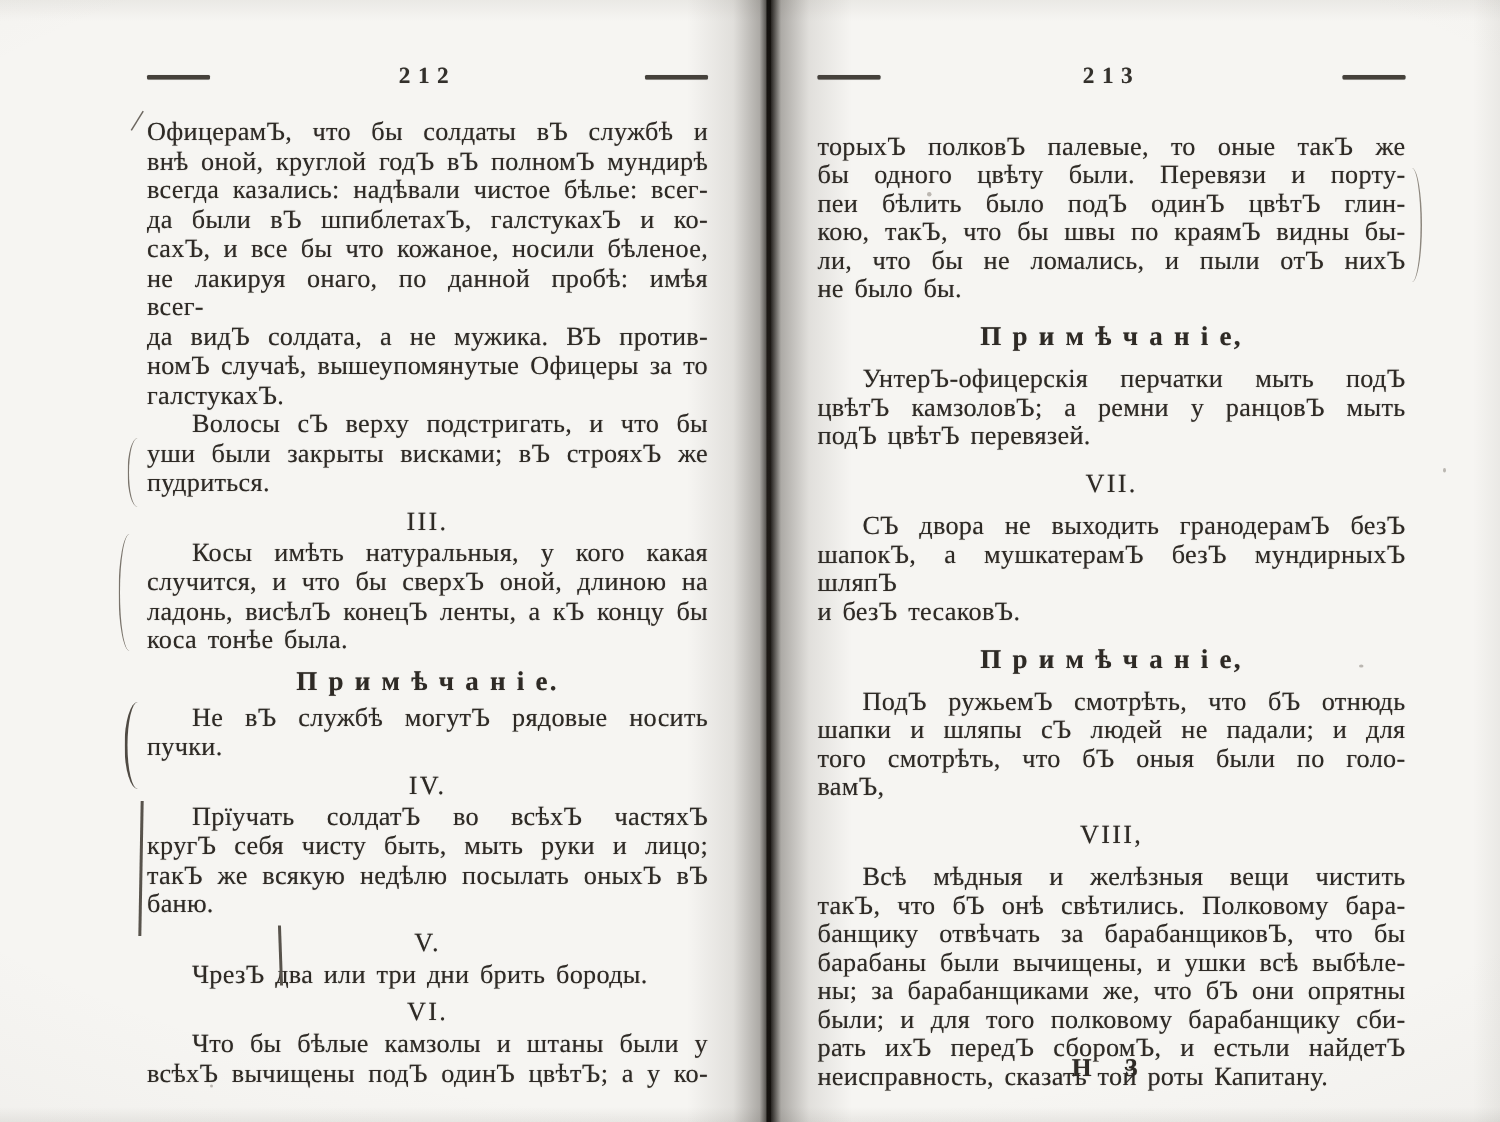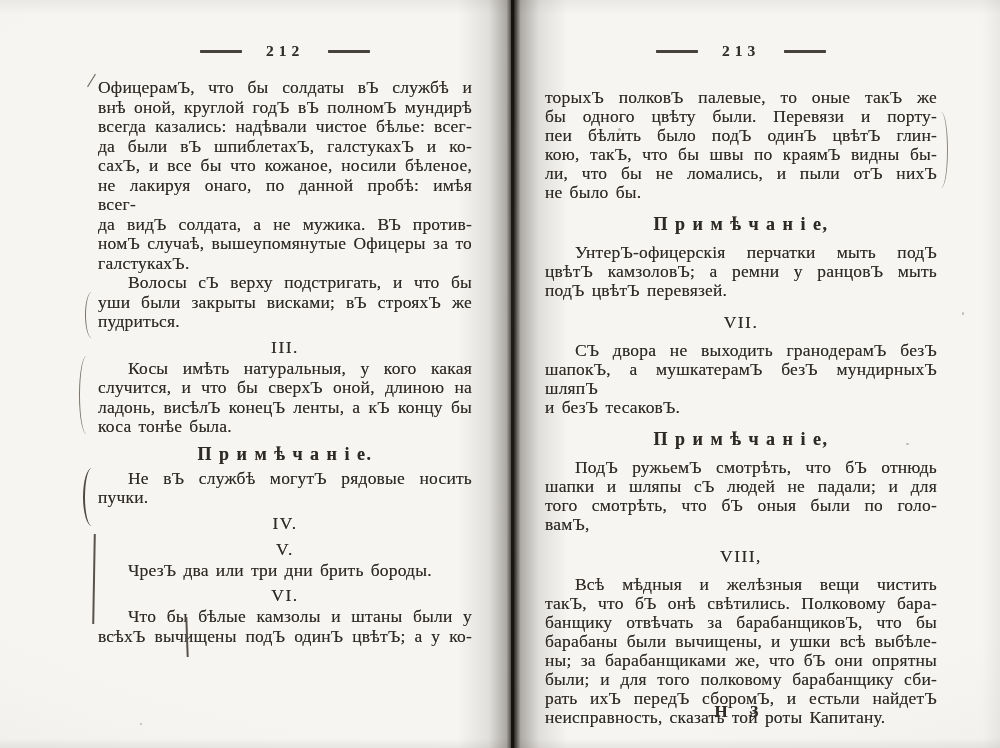--- a/index.html
+++ b/index.html
@@ -29,21 +29,21 @@
   }
   .spine-core{
     position:absolute;top:0;left:511px;width:3px;height:748px;
     background:linear-gradient(to bottom,#14110e 0%,#201c18 40%,#14110e 100%);
     filter:blur(0.4px);
   }
   .page{position:absolute;width:374px;}
   .page-left{left:98px;top:78px;width:374px;}
   .page-right{left:545px;top:88px;width:392px;}
   .page-header{
-    position:absolute;top:42px;display:flex;align-items:center;justify-content:center;gap:24px;
+    position:absolute;top:42px;display:flex;align-items:center;justify-content:space-between;gap:24px;
   }
   .header-left{left:98px;width:374px;}
   .header-right{left:545px;width:392px;}
   .hdash{width:42px;height:3px;background:#45413b;border-radius:1px;box-shadow:0 0 0.5px rgba(0,0,0,.4);}
   .pagenum{
     font-size:15.5px;font-weight:bold;letter-spacing:5px;color:#33302b;
     text-shadow:0 0 0.5px rgba(0,0,0,.35);
   }
   .line{
     font-size:17.5px;line-height:19.5px;white-space:nowrap;
@@ -122,20 +122,26 @@
         <div class="line jl">случится, и что бы сверхЪ оной, длиною на</div>
         <div class="line jl">ладонь, висѣлЪ конецЪ ленты, а кЪ концу бы</div>
         <div class="line">коса тонѣе была.</div>
       </div>
       <div class="note">П р и м ѣ ч а н і е.</div>
       <div class="para">
         <div class="line jl indent">Не вЪ службѣ могутЪ рядовые носить</div>
         <div class="line">пучки.</div>
       </div>
       <div class="roman">IV.</div>
+      <div class="para">
+        <div class="line jl indent">Прїучать солдатЪ во всѣхЪ частяхЪ</div>
+        <div class="line jl">кругЪ себя чисту быть, мыть руки и лицо;</div>
+        <div class="line jl">такЪ же всякую недѣлю посылать оныхЪ вЪ</div>
+        <div class="line">баню.</div>
+      </div>
       <div class="roman">V.</div>
       <div class="para">
         <div class="line indent">ЧрезЪ два или три дни брить бороды.</div>
       </div>
       <div class="roman">VI.</div>
       <div class="para">
         <div class="line jl indent">Что бы бѣлые камзолы и штаны были у</div>
         <div class="line jl">всѣхЪ вычищены подЪ одинЪ цвѣтЪ; а у ко-</div>
       </div>
     </div>

